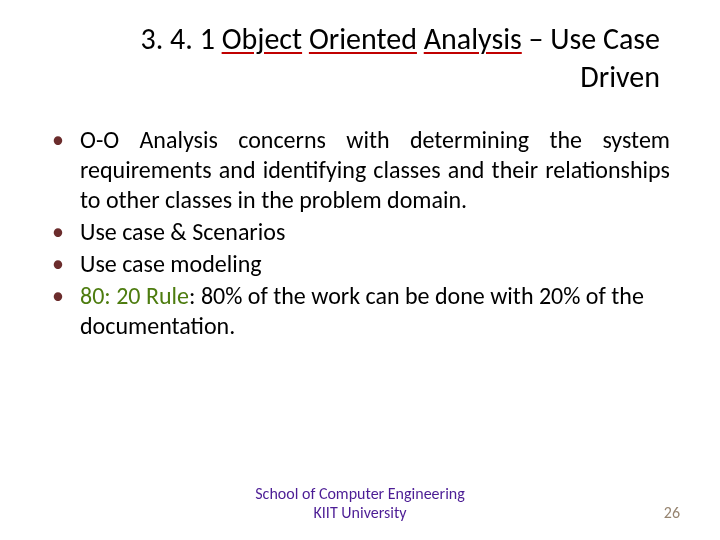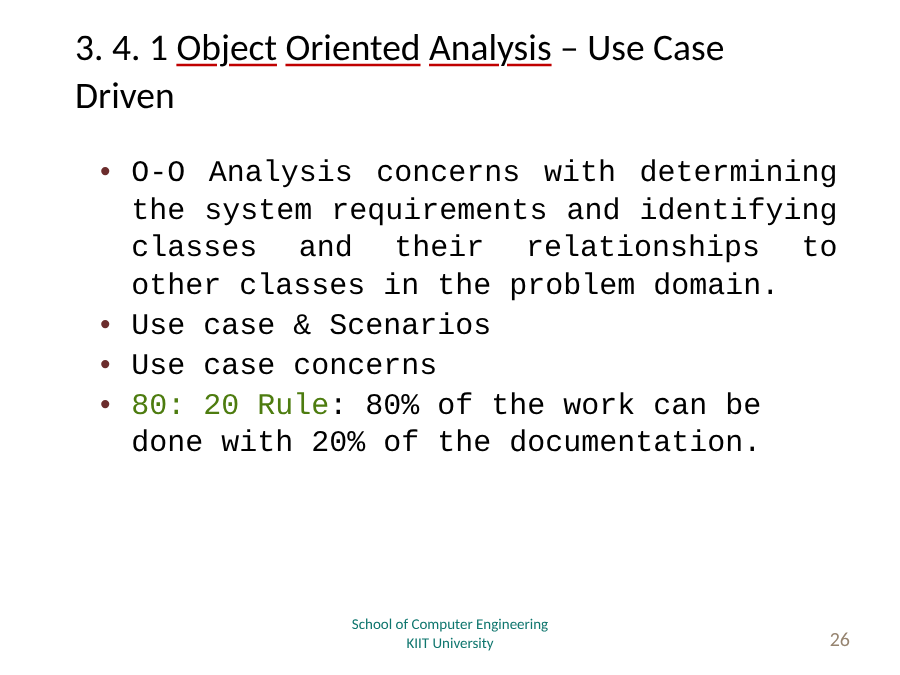--- a/index.html
+++ b/index.html
@@ -10,34 +10,33 @@
     body {
       width: 720px;
       height: 540px;
       background: #ffffff;
       font-family: Calibri, Arial, sans-serif;
       color: #000000;
       position: relative;
       overflow: hidden;
     }
     .title {
-      text-align: left;
+      text-align: right;
       font-size: 30px;
       padding: 20px 60px 10px 60px;
       line-height: 1.25;
     }
     .title .underlined {
       text-decoration: underline;
       text-decoration-color: #c00000;
       text-decoration-thickness: 2px;
       text-underline-offset: 3px;
     }
     .content {
-      padding: 20px 50px 0 77px;
-      font-family: Liberation Mono, monospace;
+      padding: 20px 50px 0 52px;
     }
     ul {
       list-style: none;
     }
     li {
       position: relative;
       padding-left: 28px;
       font-size: 24px;
       line-height: 1.25;
       margin-bottom: 2px;
@@ -57,22 +56,22 @@
       color: #4d7c0f;
     }
     .footer {
       position: absolute;
       bottom: 18px;
       left: 0;
       width: 100%;
     }
     .footer-center {
       text-align: center;
-      font-size: 12px;
-      color: #0f766e;
+      font-size: 16px;
+      color: #4c1d95;
       line-height: 1.2;
     }
     .page-number {
       position: absolute;
       right: 40px;
       bottom: 0;
       font-size: 16px;
       color: #968470;
     }
   </style>
@@ -85,21 +84,21 @@
 
 <div class="content">
   <ul>
     <li class="justified">
       <span>O-O Analysis concerns with determining the system requirements and identifying classes and their relationships to other classes in the problem domain.</span>
     </li>
     <li>
       <span>Use case &amp; Scenarios</span>
     </li>
     <li>
-      <span>Use case concerns</span>
+      <span>Use case modeling</span>
     </li>
     <li>
       <span class="rule-red">80: 20 Rule</span><span>: 80% of the work can be done with 20% of the documentation.</span>
     </li>
   </ul>
 </div>
 
 <div class="footer">
   <div class="footer-center">
     <div>School of Computer Engineering</div>

